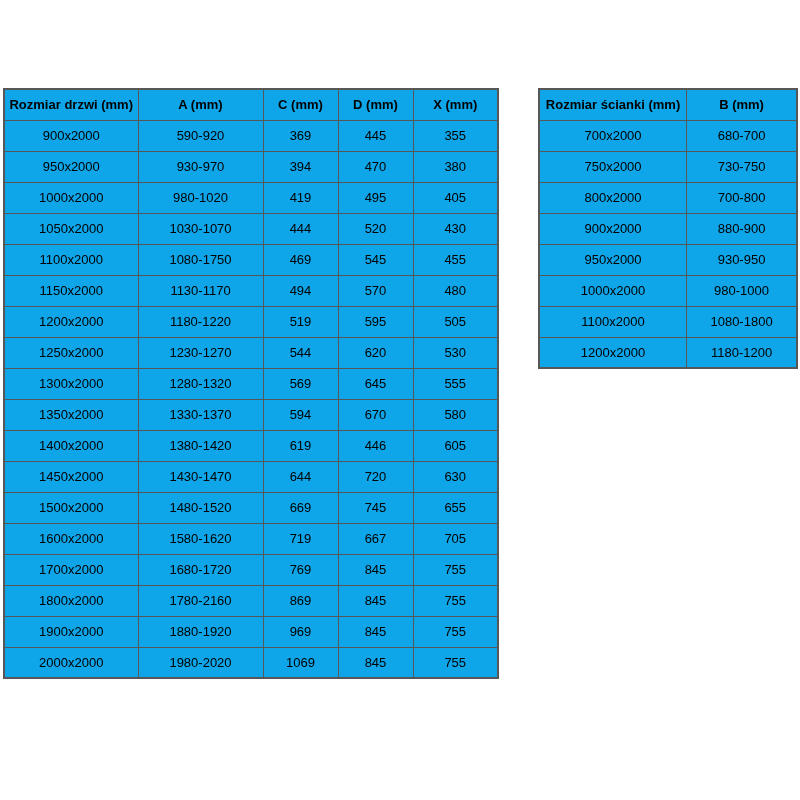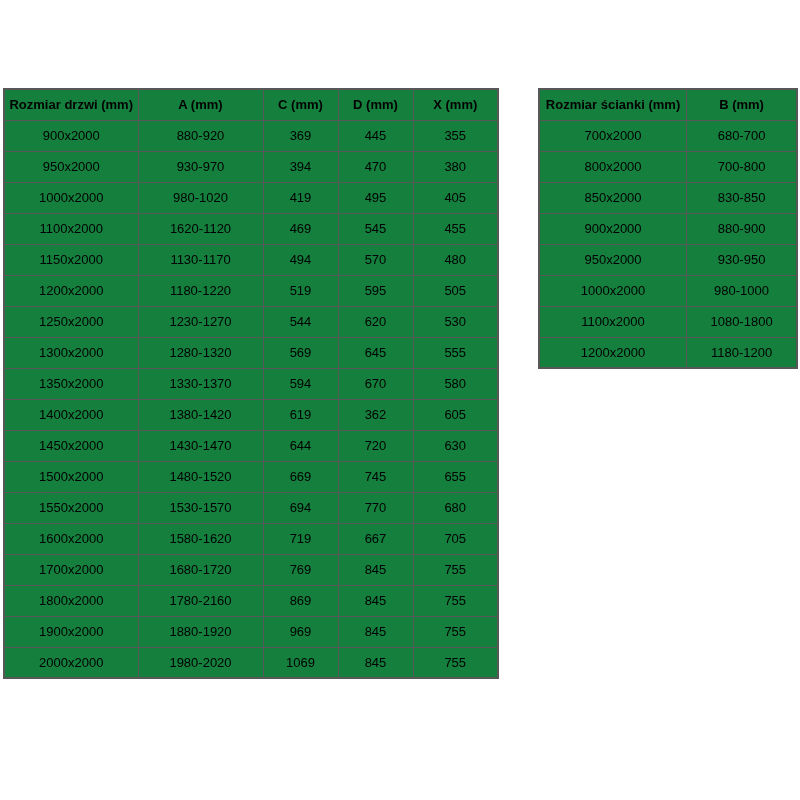--- a/index.html
+++ b/index.html
@@ -14,21 +14,21 @@
   }
   .page {
     position: absolute;
     inset: 0;
     background: #ffffff;
   }
   table.spec-table {
     position: absolute;
     border-collapse: collapse;
     table-layout: fixed;
-    background: #15803d;
+    background: #0ea5e9;
     border: 2px solid #575757;
   }
   table.spec-table th,
   table.spec-table td {
     border: 1px solid #575757;
     text-align: center;
     vertical-align: middle;
     font-size: 13px;
     height: 31px;
     padding: 0 2px;
@@ -68,42 +68,49 @@
           <th>Rozmiar drzwi (mm)</th>
           <th>A (mm)</th>
           <th>C (mm)</th>
           <th>D (mm)</th>
           <th>X (mm)</th>
         </tr>
       </thead>
       <tbody>
         <tr>
           <td>900x2000</td>
-          <td>880-920</td>
+          <td>590-920</td>
           <td>369</td>
           <td>445</td>
           <td>355</td>
         </tr>
         <tr>
           <td>950x2000</td>
           <td>930-970</td>
           <td>394</td>
           <td>470</td>
           <td>380</td>
         </tr>
         <tr>
           <td>1000x2000</td>
           <td>980-1020</td>
           <td>419</td>
           <td>495</td>
           <td>405</td>
         </tr>
         <tr>
+          <td>1050x2000</td>
+          <td>1030-1070</td>
+          <td>444</td>
+          <td>520</td>
+          <td>430</td>
+        </tr>
+        <tr>
           <td>1100x2000</td>
-          <td>1620-1120</td>
+          <td>1080-1750</td>
           <td>469</td>
           <td>545</td>
           <td>455</td>
         </tr>
         <tr>
           <td>1150x2000</td>
           <td>1130-1170</td>
           <td>494</td>
           <td>570</td>
           <td>480</td>
@@ -133,45 +140,38 @@
           <td>1350x2000</td>
           <td>1330-1370</td>
           <td>594</td>
           <td>670</td>
           <td>580</td>
         </tr>
         <tr>
           <td>1400x2000</td>
           <td>1380-1420</td>
           <td>619</td>
-          <td>362</td>
+          <td>446</td>
           <td>605</td>
         </tr>
         <tr>
           <td>1450x2000</td>
           <td>1430-1470</td>
           <td>644</td>
           <td>720</td>
           <td>630</td>
         </tr>
         <tr>
           <td>1500x2000</td>
           <td>1480-1520</td>
           <td>669</td>
           <td>745</td>
           <td>655</td>
         </tr>
         <tr>
-          <td>1550x2000</td>
-          <td>1530-1570</td>
-          <td>694</td>
-          <td>770</td>
-          <td>680</td>
-        </tr>
-        <tr>
           <td>1600x2000</td>
           <td>1580-1620</td>
           <td>719</td>
           <td>667</td>
           <td>705</td>
         </tr>
         <tr>
           <td>1700x2000</td>
           <td>1680-1720</td>
           <td>769</td>
@@ -208,26 +208,26 @@
           <th>Rozmiar ścianki (mm)</th>
           <th>B (mm)</th>
         </tr>
       </thead>
       <tbody>
         <tr>
           <td>700x2000</td>
           <td>680-700</td>
         </tr>
         <tr>
+          <td>750x2000</td>
+          <td>730-750</td>
+        </tr>
+        <tr>
           <td>800x2000</td>
           <td>700-800</td>
-        </tr>
-        <tr>
-          <td>850x2000</td>
-          <td>830-850</td>
         </tr>
         <tr>
           <td>900x2000</td>
           <td>880-900</td>
         </tr>
         <tr>
           <td>950x2000</td>
           <td>930-950</td>
         </tr>
         <tr>

